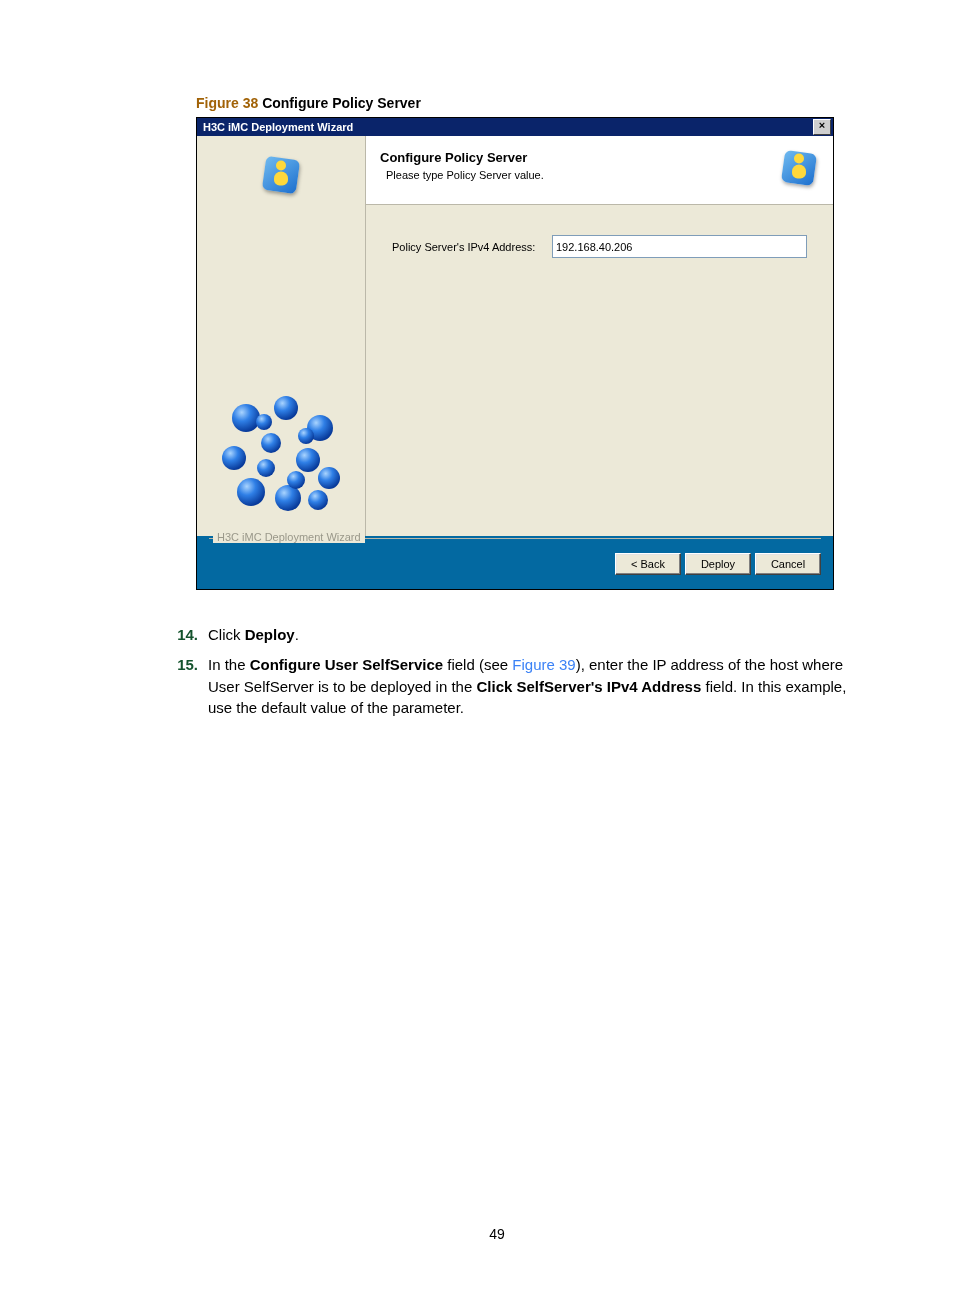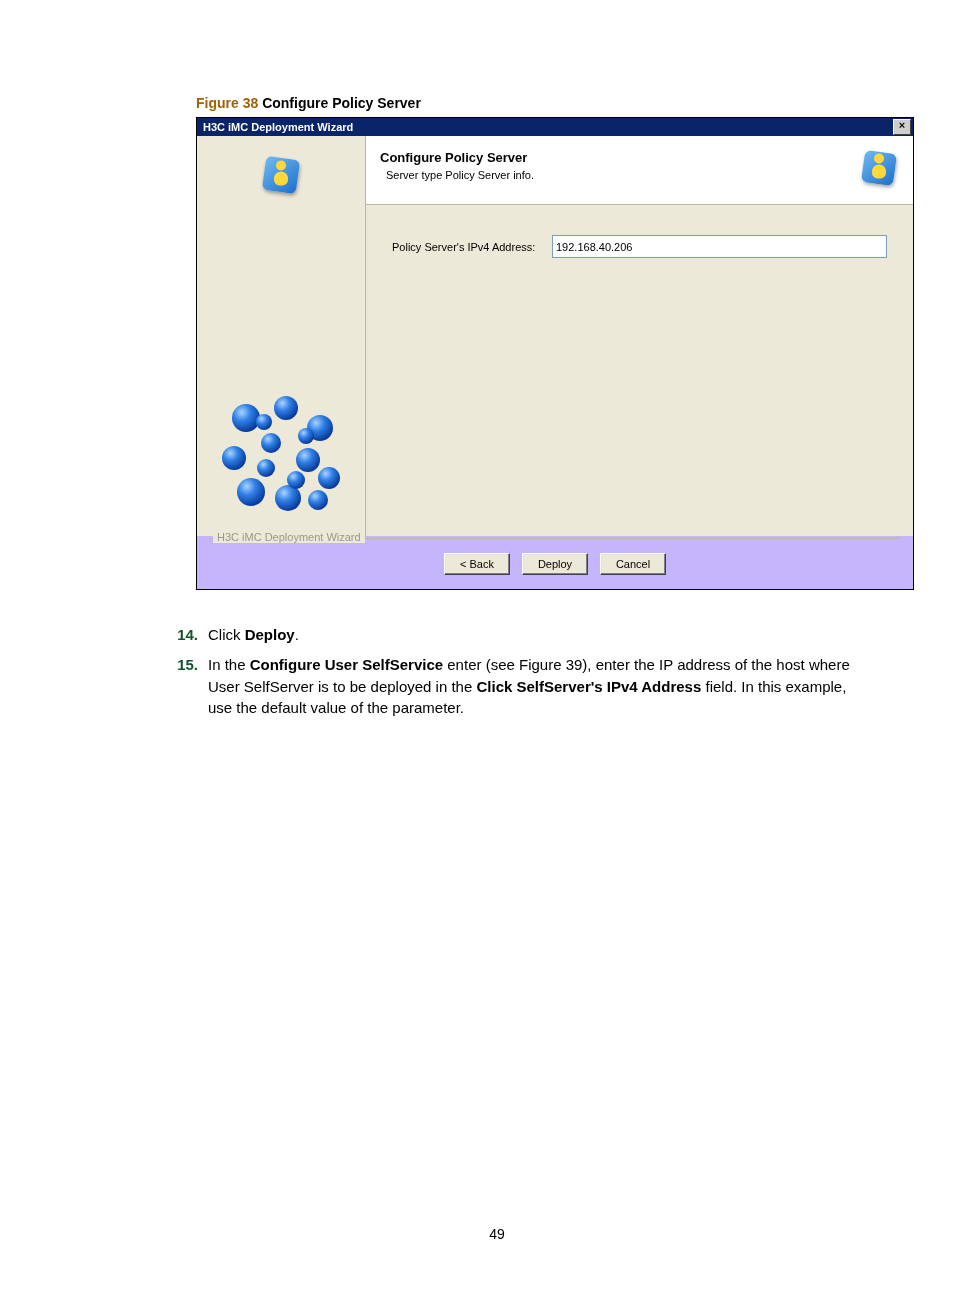--- a/index.html
+++ b/index.html
@@ -26,24 +26,24 @@
     color: #a16207;
     font-weight: bold;
   }
   .fig-caption .fig-title {
     color: #000;
     font-weight: bold;
   }
 
   
   .win {
-    width: 718px;
+    width: 638px;
     margin-left: 100px;
     border: 1px solid #000;
-    background: #c4b5fd;
+    background: #0369a1;
     box-sizing: border-box;
   }
   .titlebar {
     display: flex;
     align-items: center;
     justify-content: space-between;
     background: #0a246a;
     color: #fff;
     height: 18px;
     padding: 0 2px 0 6px;
@@ -143,22 +143,22 @@
     position: absolute;
     top: -8px;
     left: 4px;
     background: #ece9d8;
     padding: 0 4px;
     font-size: 11px;
     color: #9a988a;
   }
   .btn-row {
     display: flex;
-    justify-content: center;
-    gap: 12px;
+    justify-content: flex-end;
+    gap: 4px;
   }
   .win-btn {
     min-width: 66px;
     height: 22px;
     border: 1px solid #404040;
     border-top-color:#fff;
     border-left-color:#fff;
     background: #ece9d8;
     font-size: 11px;
     font-family: Tahoma, Arial, sans-serif;
@@ -224,21 +224,21 @@
     text-align: right;
     color: #14532d;
     font-weight: bold;
     flex-shrink: 0;
     padding-right: 10px;
   }
   .instructions .body-text {
     flex: 1;
   }
   .instructions .body-text b { font-weight: bold; }
-  .instructions .body-text .link { color: #000000; }
+  .instructions .body-text .link { color: #3b82f6; }
 
   .page-number {
     position: absolute;
     bottom: 54px;
     left: 0;
     width: 100%;
     text-align: center;
     font-size: 14px;
     padding-left: 20px;
   }
@@ -294,21 +294,21 @@
               <circle cx="90" cy="48" r="8"></circle>
             </g>
           </svg>
         </div>
       </div>
 
       <div class="right-pane">
         <div class="header-block">
           <div class="header-text">
             <div class="hdr-title">Configure Policy Server</div>
-            <div class="hdr-sub">Server type Policy Server info.</div>
+            <div class="hdr-sub">Please type Policy Server value.</div>
           </div>
           <div class="info-icon sm">
             <div class="sq"></div>
             <div class="person">
                 <div class="head"></div>
                 <div class="body"></div>
               </div>
           </div>
         </div>
 
@@ -336,19 +336,19 @@
   <div class="instructions">
     <div class="item">
       <div class="num">14.</div>
       <div class="body-text">
         <span>Click </span><b>Deploy</b><span>.</span>
       </div>
     </div>
     <div class="item">
       <div class="num">15.</div>
       <div class="body-text">
-        <span>In the </span><b>Configure User SelfService</b><span> enter (see </span><span class="link">Figure 39</span><span>), enter the IP address of the host where User SelfServer is to be deployed in the </span><b>Click SelfServer's IPv4 Address</b><span> field. In this example, use the default value of the parameter.</span>
+        <span>In the </span><b>Configure User SelfService</b><span> field (see </span><span class="link">Figure 39</span><span>), enter the IP address of the host where User SelfServer is to be deployed in the </span><b>Click SelfServer's IPv4 Address</b><span> field. In this example, use the default value of the parameter.</span>
       </div>
     </div>
   </div>
 
   <div class="page-number">49</div>
 </div>
 
 </body></html>

